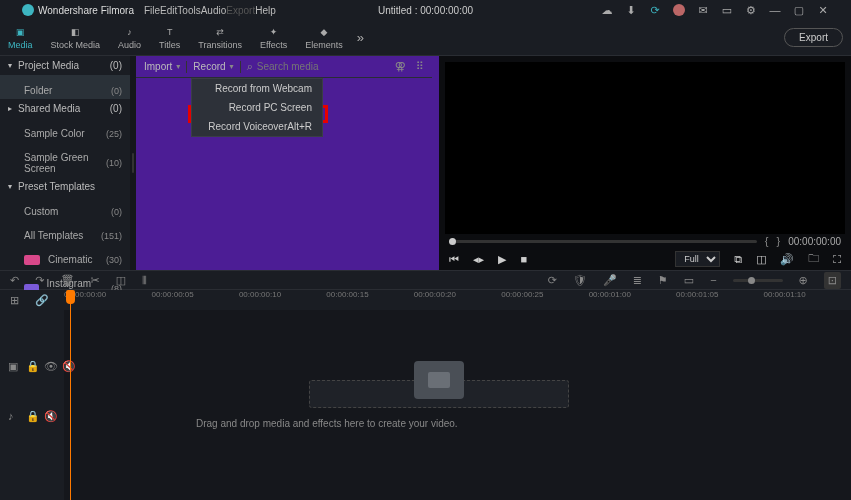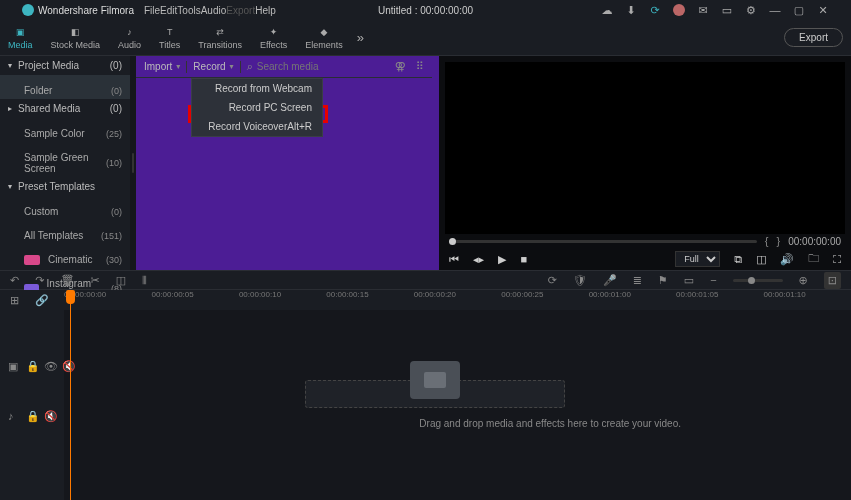--- a/index.html
+++ b/index.html
@@ -63,21 +63,21 @@
 .zoom-slider::after{content:"";position:absolute;left:30%;top:-2px;width:7px;height:7px;background:#888;border-radius:50%}
 .tl-head{height:20px;background:#1a1d23;display:flex;padding-left:64px}
 .tl-head .tick{font-size:8px;color:#777;width:95px}
 .timeline{flex:1;background:#15171c;position:relative;display:flex}
 .tl-left{width:64px;background:#1a1d23;display:flex;flex-direction:column;gap:40px;padding-top:50px}
 .tl-left-row{display:flex;gap:8px;padding:0 8px}
 .tl-left-row .ic{width:10px;height:10px;color:#888;cursor:pointer}
 .tl-body{flex:1;position:relative}
 .playhead{position:absolute;top:-20px;bottom:0;width:1px;background:#ff7a00;left:6px}
 .playhead::before{content:"";position:absolute;top:0;left:-4px;width:9px;height:14px;background:#ff7a00;border-radius:2px 2px 4px 4px}
-.tl-drop{position:absolute;top:70px;left:125px;right:170px;text-align:right}
+.tl-drop{position:absolute;top:70px;left:132px;right:170px;text-align:left}
 .tl-dz{border:1px dashed #444;height:28px;margin:0 auto;width:260px;position:relative;background:#1f2228;border-radius:3px}
 .tl-thumb{position:absolute;top:-20px;left:50%;transform:translateX(-50%);width:50px;height:38px;background:#4a4f56;border-radius:4px;display:flex;align-items:center;justify-content:center}
 .tl-thumb::after{content:"";width:22px;height:16px;background:#6a6f76;border-radius:2px}
 .tl-hint{font-size:10px;color:#888;margin-top:10px}
 .tl-left-top{position:absolute;top:0;left:0;width:64px;height:20px;background:#1a1d23;display:flex;align-items:center;gap:16px;padding:0 10px}
 </style>
 </head>
 <body>
 
 <div class="titlebar">

